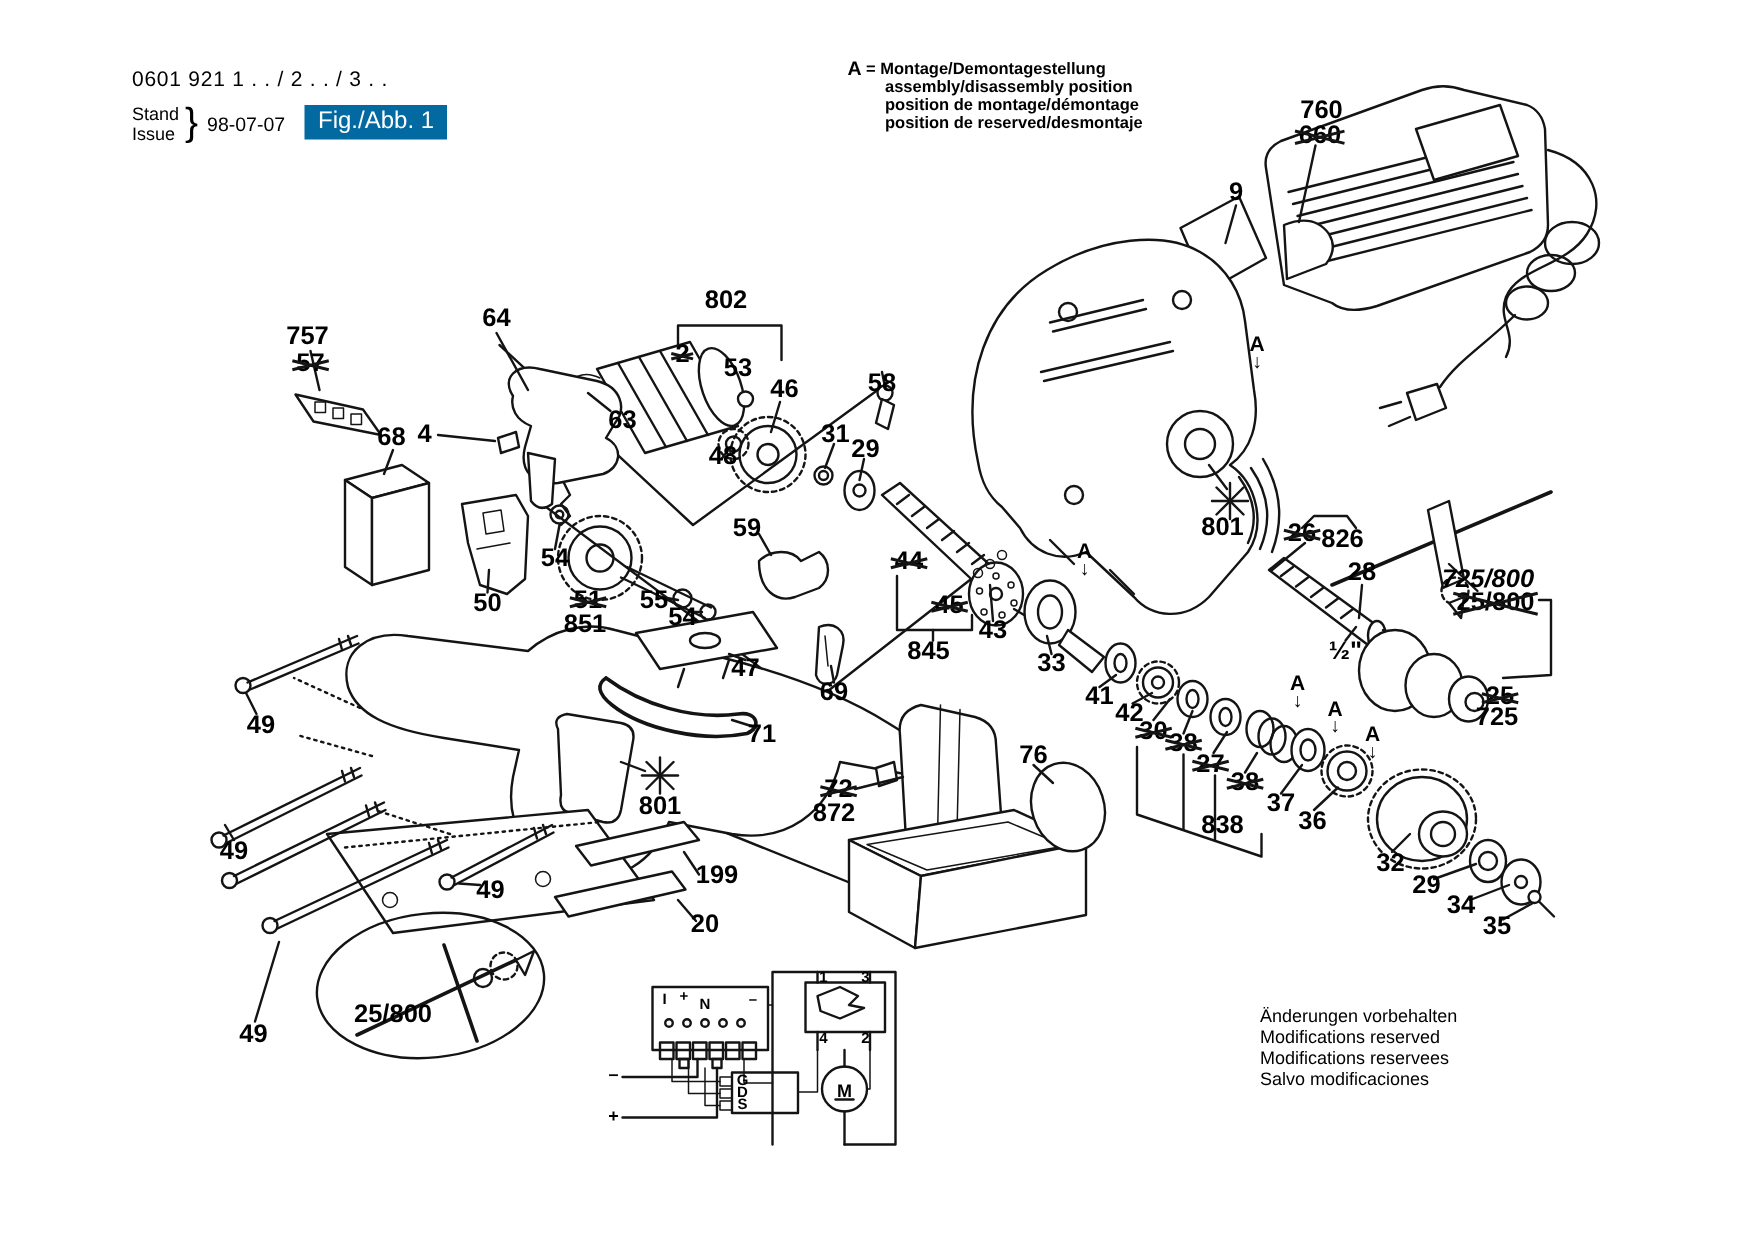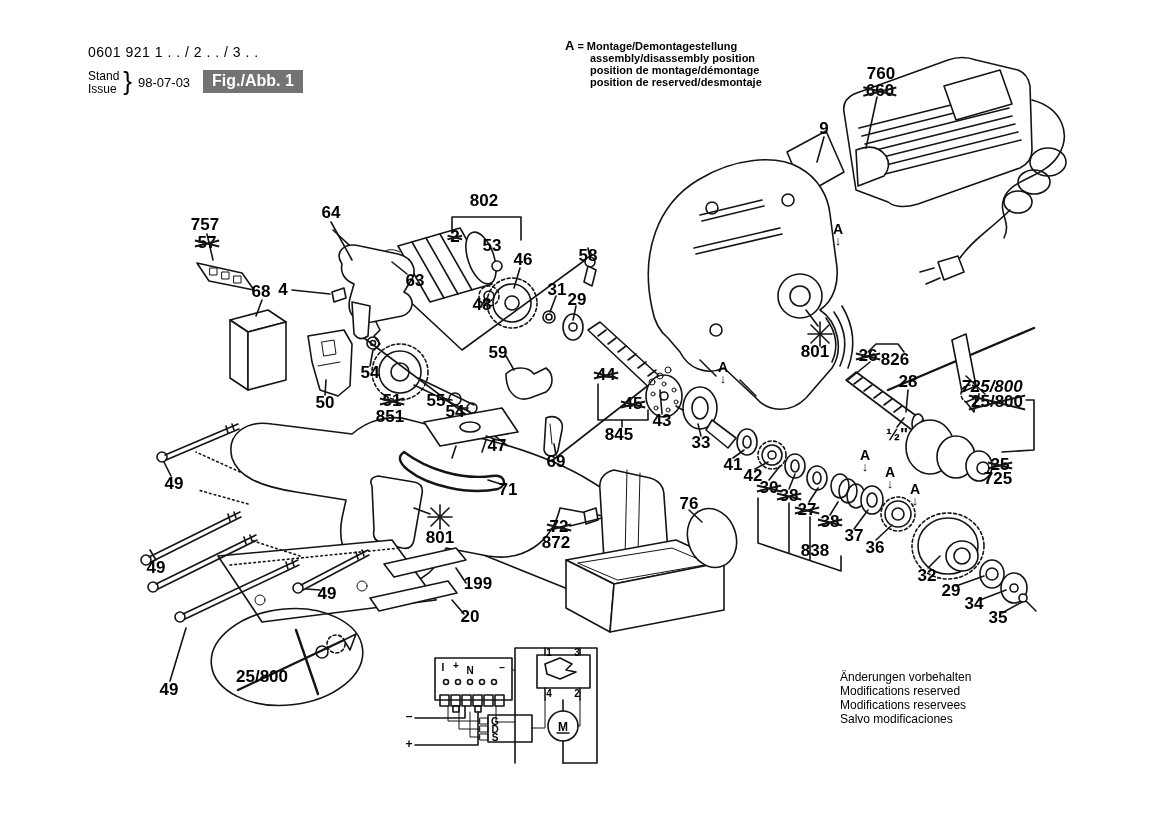--- a/index.html
+++ b/index.html
@@ -18,21 +18,21 @@
   .struck::before{transform:rotate(-14deg)}
   .struck::after{transform:rotate(14deg)}
   .amark{position:absolute;transform:translate(-50%,0);text-align:center;font-weight:700;
          font-size:14px;line-height:11px;white-space:pre}
   .amark .ar{display:block;font-size:13px;line-height:12px}
   .hdr-code{position:absolute;left:88px;top:44px;font-size:14px;letter-spacing:.5px}
   .hdr-issue{position:absolute;left:88px;top:68px;display:flex;align-items:center;gap:4px}
   .hdr-issue .two{font-size:12px;line-height:13px}
   .hdr-issue .brace{font-size:26px;font-weight:400;margin-top:-2px}
   .hdr-issue .date{font-size:13px;margin-left:2px}
-  .figbox{position:absolute;left:203px;top:70px;background:#737373;color:#fff;font-weight:700;
+  .figbox{position:absolute;left:203px;top:70px;background:#0369a1;color:#fff;font-weight:400;
           font-size:16px;padding:2px 9px 3px}
   .legend{position:absolute;left:565px;top:40px;font-size:11px;font-weight:700;line-height:12px}
   .legend .row1{display:flex;gap:3px}
   .legend .akey{font-size:13px}
   .legend .ind{margin-left:25px}
   .footer{position:absolute;left:840px;top:670px;font-size:12px;line-height:14px}
   .footer .co{font-weight:700;margin-top:4px}
   .ctext{position:absolute;transform:translate(-50%,-50%);font-size:10px;font-weight:700}
   .ctext.lg{font-size:12px}
 </style>
@@ -445,21 +445,21 @@
   </g>
 </svg>
 
 <div class="hdr-code">0601 921 1 . . / 2 . . / 3 . .</div>
 <div class="hdr-issue">
   <div class="two">
     <div>Stand</div>
     <div>Issue</div>
   </div>
   <div class="brace">}</div>
-  <div class="date">98-07-03</div>
+  <div class="date">98-07-07</div>
 </div>
 <div class="figbox">Fig./Abb. 1</div>
 
 <div class="legend">
   <div class="row1">
     <span class="akey">A</span>
     <span>=</span>
     <span>Montage/Demontagestellung</span>
   </div>
   <div class="ind">assembly/disassembly position</div>

